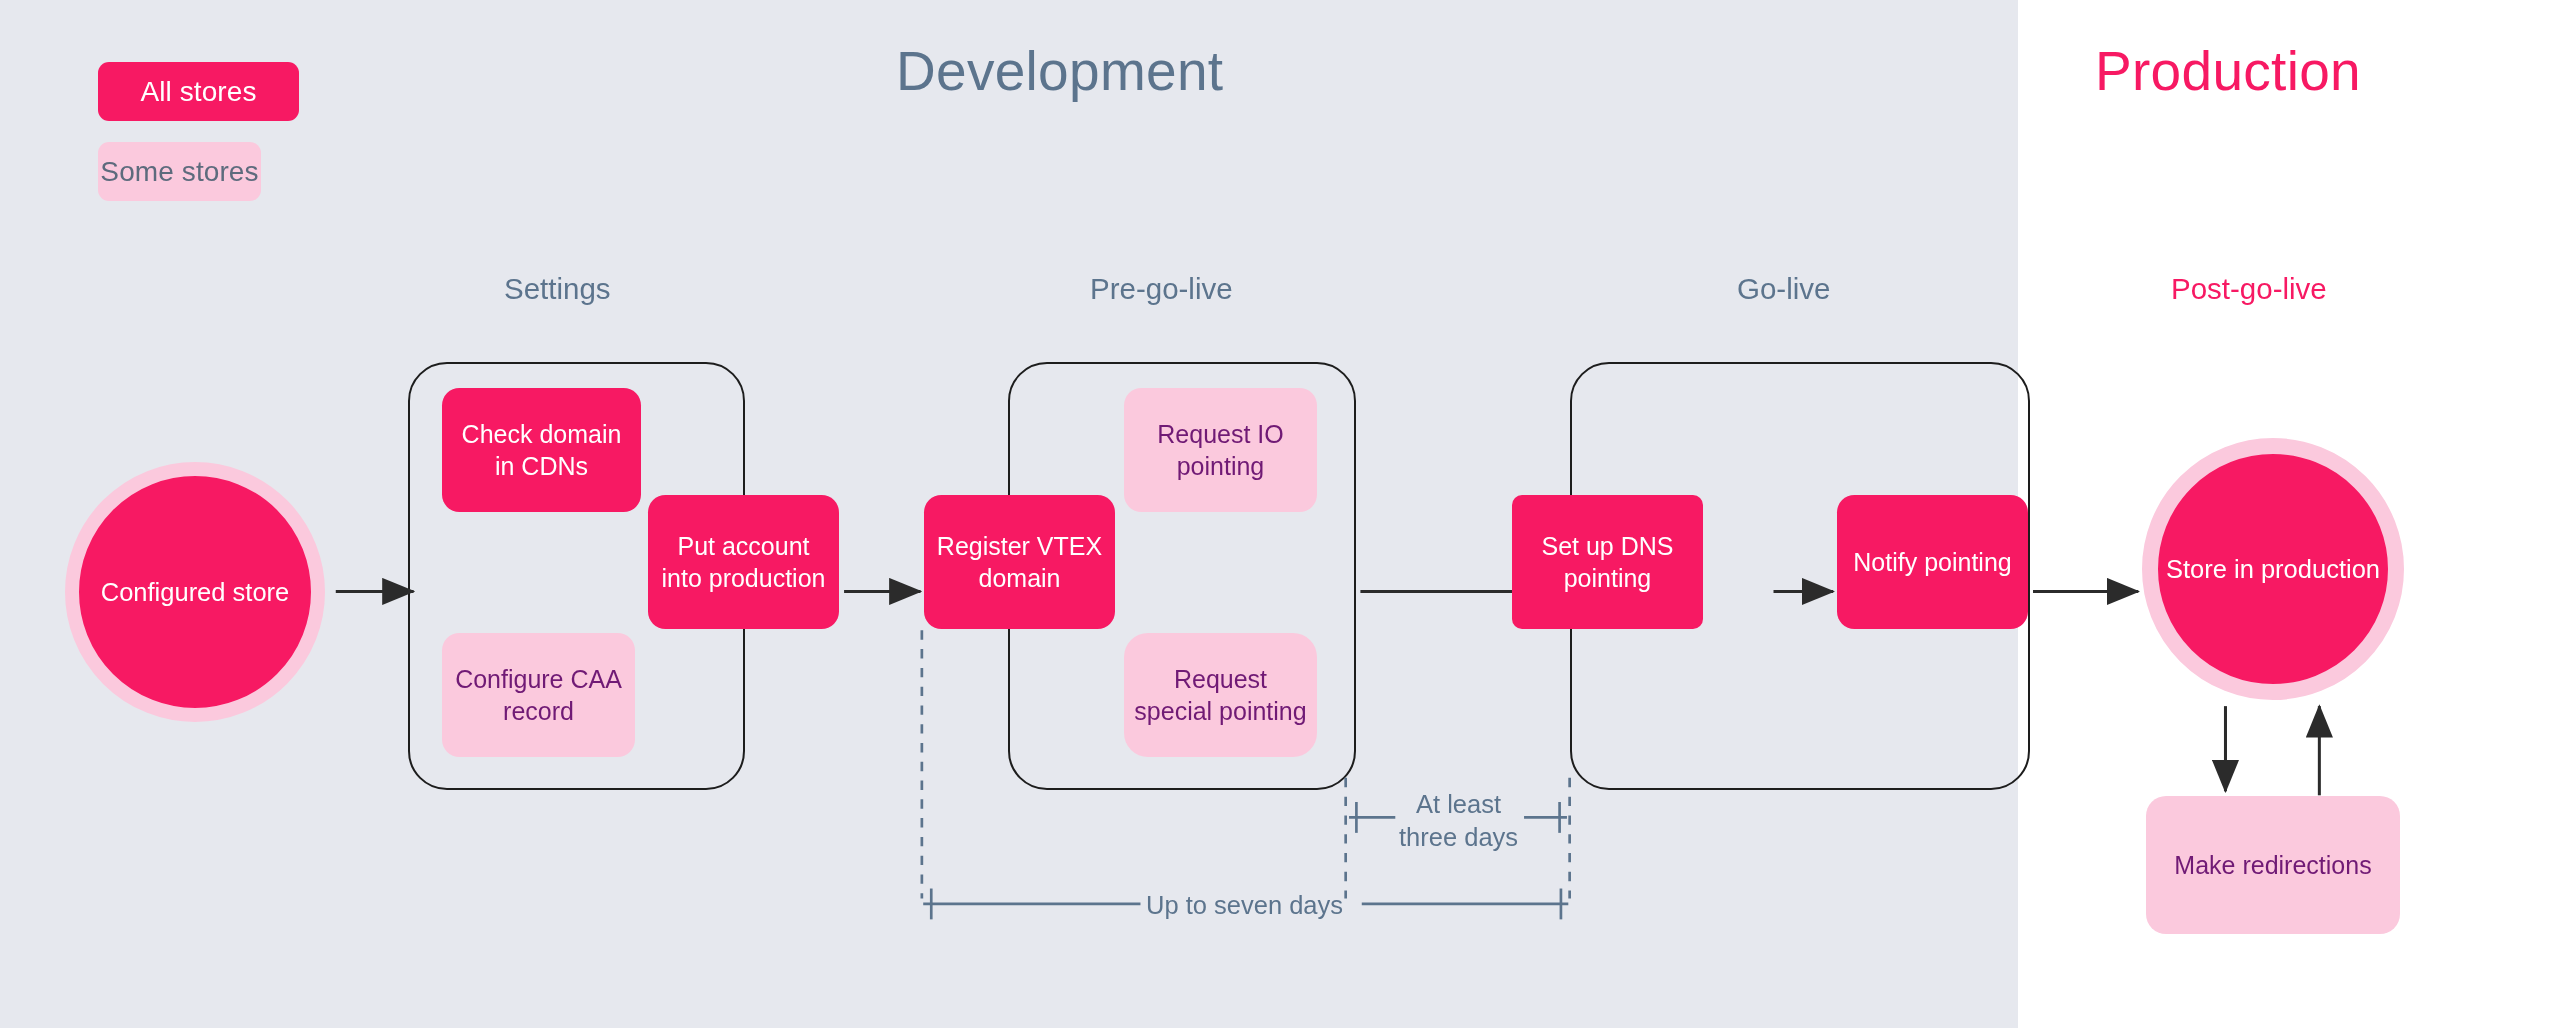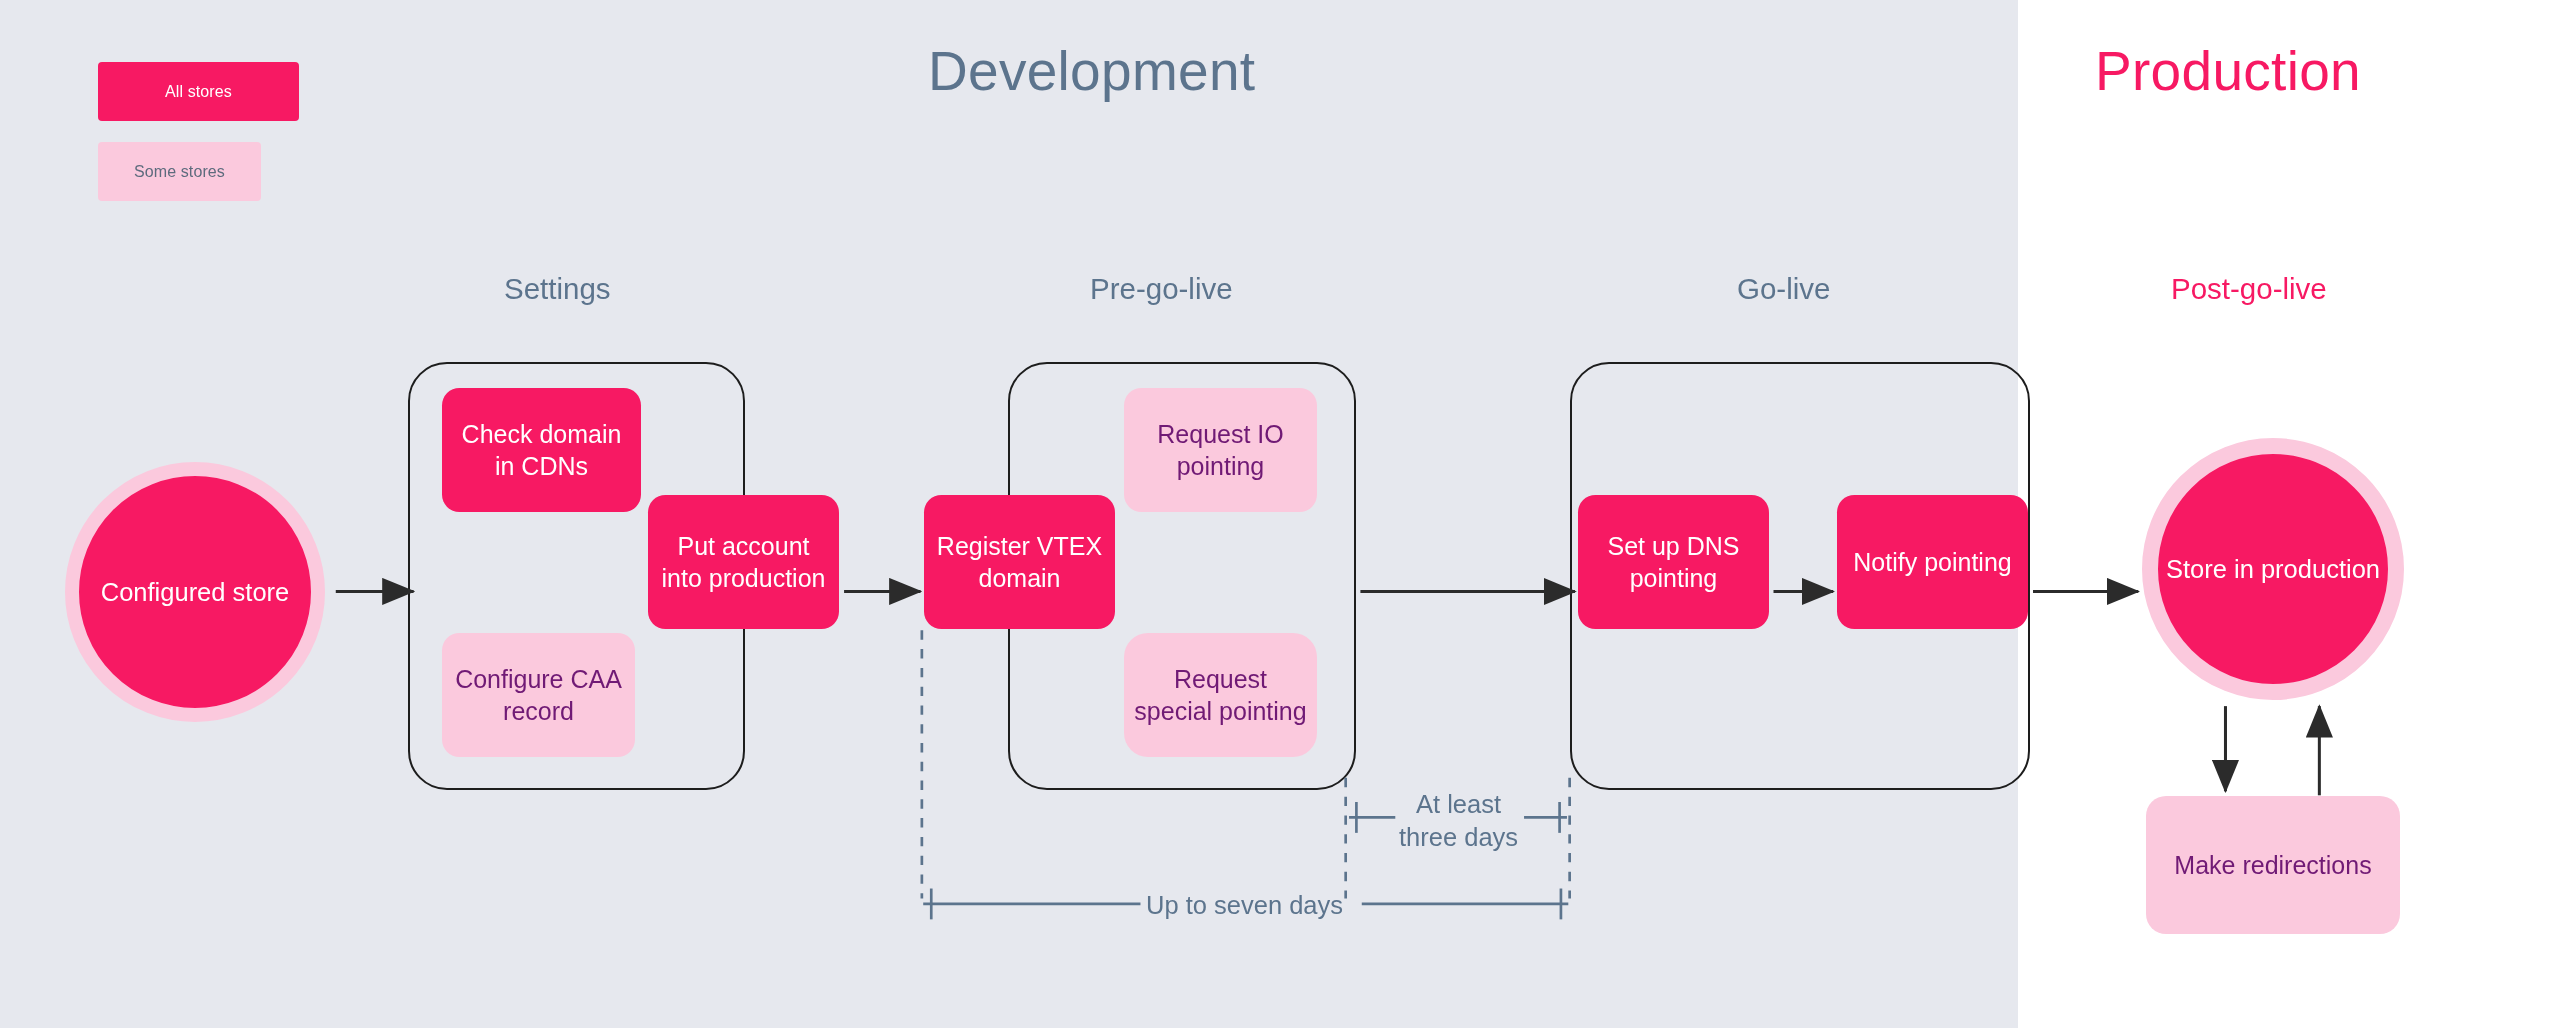--- a/index.html
+++ b/index.html
@@ -1,28 +1,28 @@
 <!DOCTYPE html>
 <html style="font-size:10.7px"><head>
 <meta charset="utf-8">
 <style>
   html,body{margin:0;padding:0;}
   body{width:2576px;height:1028px;position:relative;overflow:hidden;
        background:#ffffff;font-family:"Liberation Sans",sans-serif;}
   .bg-dev{position:absolute;left:0;top:0;width:2018px;height:1028px;background:#e6e8ee;}
   .bg-prod{position:absolute;left:2018px;top:0;width:558px;height:1028px;background:#ffffff;}
 
-  .legend-chip{position:absolute;border-radius:4px;display:flex;align-items:center;
-      justify-content:center;font-size:16px;letter-spacing:0.1px;}
+  .legend-chip{position:absolute;border-radius:11px;display:flex;align-items:center;
+      justify-content:center;font-size:28px;letter-spacing:0.1px;}
   .chip-all{left:98px;top:62px;width:201px;height:59px;background:#f71963;color:#ffffff;}
   .chip-some{left:98px;top:142px;width:163px;height:59px;background:#fbc9dd;color:#5d6b7d;}
 
   .phase-title{position:absolute;font-size:55px;font-weight:400;letter-spacing:0.3px;
       white-space:nowrap;}
-  .phase-dev{left:928px;top:39px;color:#5c748d;}
+  .phase-dev{left:896px;top:39px;color:#5c748d;}
   .phase-prod{left:2095px;top:39px;color:#f71963;}
 
   .stage-label{position:absolute;font-size:29.5px;white-space:nowrap;color:#5c748d;}
   .sl-settings{left:504px;top:272px;}
   .sl-pre{left:1090px;top:272px;}
   .sl-go{left:1737px;top:272px;}
   .sl-post{left:2171px;top:272px;color:#f71963;}
 
   .group{position:absolute;border:2px solid #1d1d1d;border-radius:39px;background:transparent;}
   .g-settings{left:408px;top:362px;width:333px;height:424px;}
@@ -34,21 +34,21 @@
       padding:0 9.4px;box-sizing:border-box;}
   .n-pink{background:#f71963;color:#ffffff;}
   .n-light{background:#fbc9dd;color:#701a75;}
 
   .n-checkdomain{left:442px;top:388px;width:199px;height:124px;}
   .n-caa{left:442px;top:633px;width:193px;height:124px;}
   .n-putacct{left:648px;top:495px;width:191px;height:134px;}
   .n-regvtex{left:924px;top:495px;width:191px;height:134px;}
   .n-reqio{left:1124px;top:388px;width:193px;height:124px;}
   .n-reqspecial{left:1124px;top:633px;width:193px;height:124px;border-radius:24px;}
-  .n-setupdns{left:1578px;top:495px;width:191px;height:134px;}
+  .n-setupdns{left:1512px;top:495px;width:191px;height:134px;border-radius:10px;}
   .n-notify{left:1837px;top:495px;width:191px;height:134px;}
   .n-redirect{left:2146px;top:796px;width:254px;height:138px;border-radius:20px;text-align:right;}
 
   .circle{position:absolute;border-radius:50%;display:flex;align-items:center;
       justify-content:center;text-align:center;font-size:25.5px;line-height:1.28;
       background:#f71963;color:#ffffff;box-sizing:border-box;}
   .c-configured{left:65px;top:462px;width:260px;height:260px;border:14.8px solid #fbc9dd;}
   .c-storeprod{left:2142px;top:438px;width:262px;height:262px;border:16px solid #fbc9dd;}
 
   svg.overlay{position:absolute;left:0;top:0;width:2576px;height:1028px;

